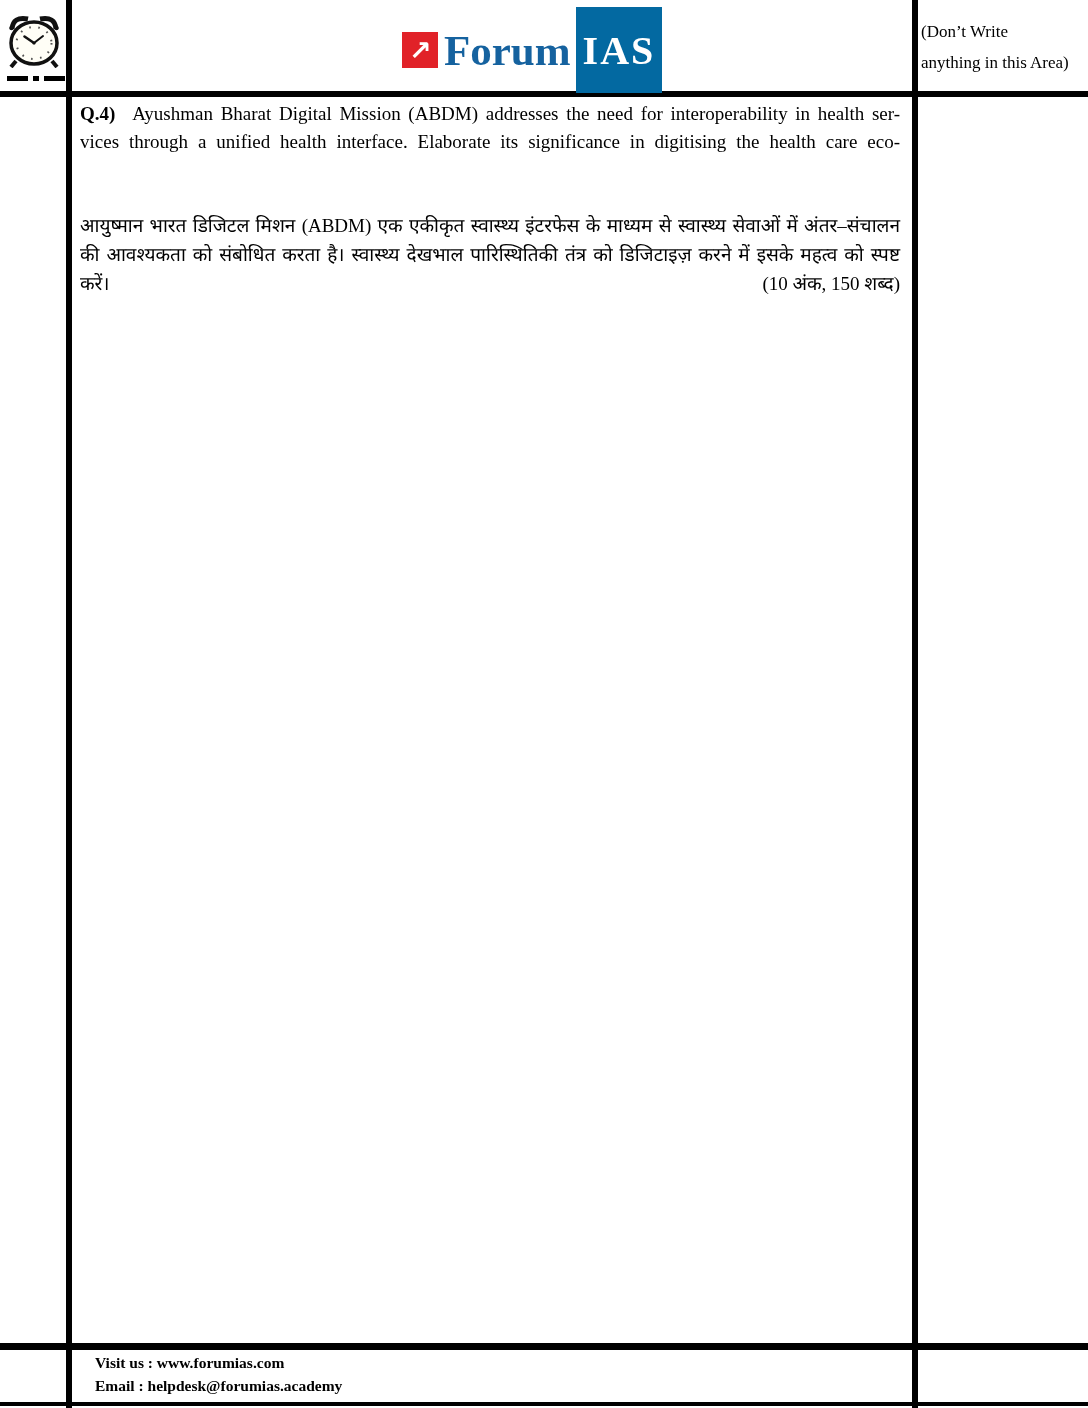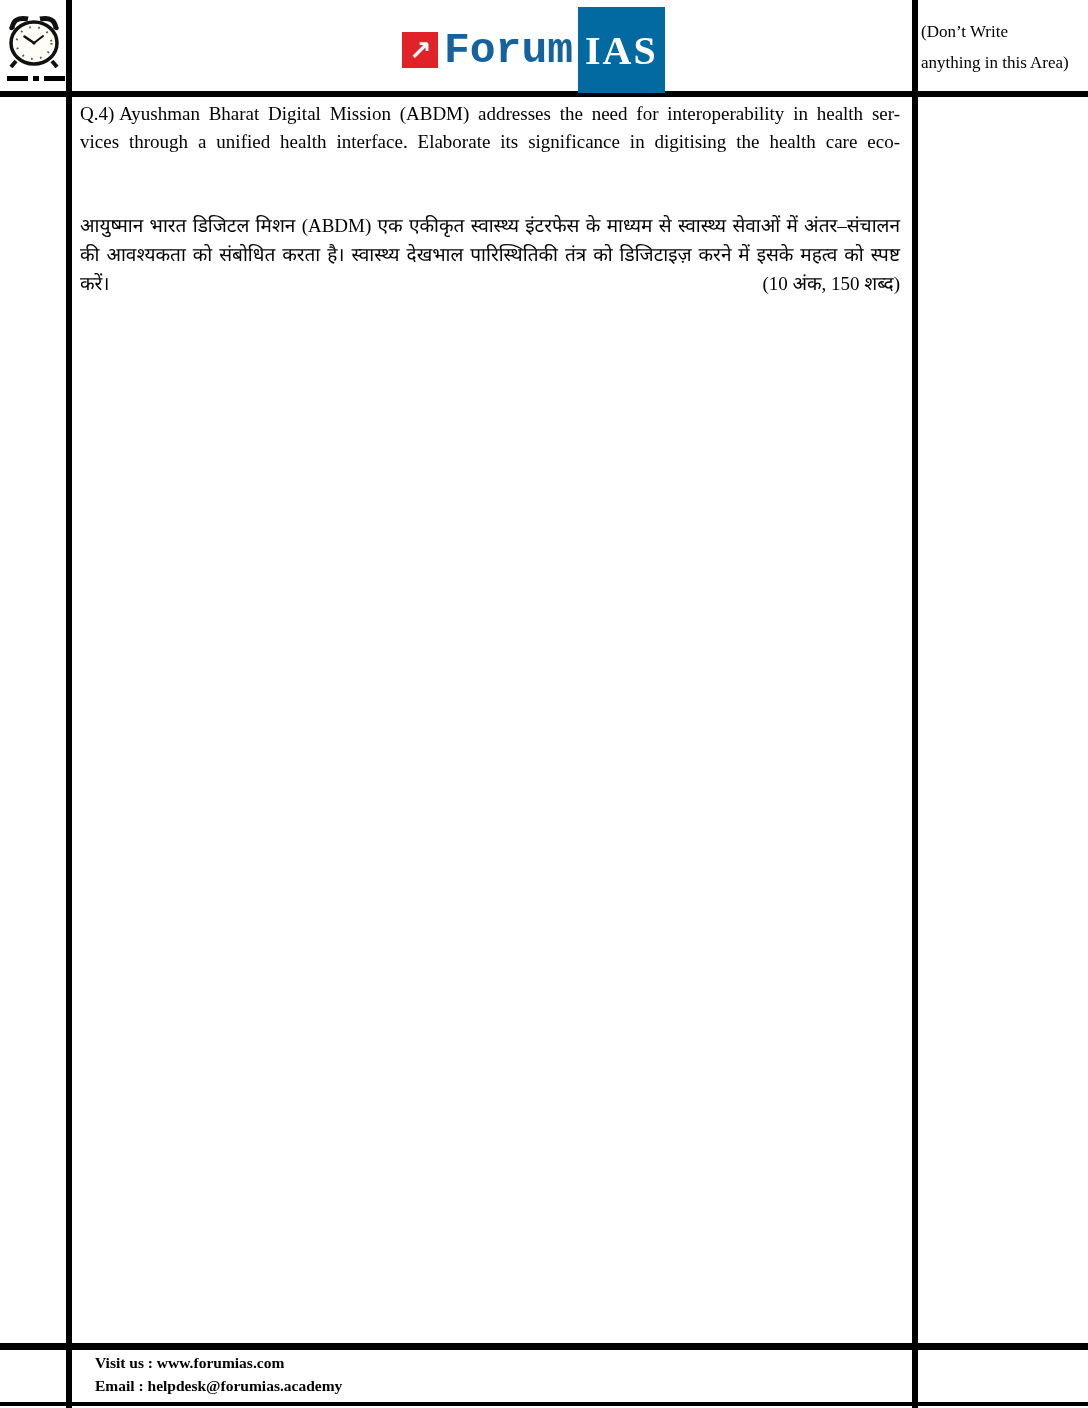--- a/index.html
+++ b/index.html
@@ -30,41 +30,41 @@
 
   
   .logo { position: absolute; left: 402px; top: 26px; height: 48px; display: flex; align-items: center; }
   .logo-arrow {
     width: 36px; height: 36px; background: #e12228; color: #fff;
     display: flex; align-items: center; justify-content: center;
     font-size: 27px; font-weight: bold; font-family: "DejaVu Sans", sans-serif;
   }
   .logo-forum {
     color: #15629f; font-weight: bold; font-size: 43px; letter-spacing: 0px;
-    margin: 0 5px 0 6px; font-family: Liberation Mono, monospace;
+    margin: 0 5px 0 6px; font-family: Liberation Serif, serif;
   }
   .logo-ias {
     background: #0369a1; color: #fff; font-weight: bold; font-size: 40px;
     height: 62px; display: flex; align-items: center; padding: 12px 7px;
     letter-spacing: 2px; font-family: "Liberation Serif", serif;
   }
 
   
   .dont-write {
     position: absolute; left: 921px; top: 16px; width: 164px;
     font-size: 17px; line-height: 31px;
   }
 
   
   .qblock { position: absolute; left: 80px; width: 820px; }
   .qblock.en { top: 100px; font-size: 19px; line-height: 28px; }
   .qblock.hi { top: 211px; font-size: 19px; line-height: 29px; }
   .jline { text-align: justify; text-align-last: justify; white-space: normal; }
   .lastline { display: flex; justify-content: space-between; }
-  .qnum { font-weight: normal; margin-right: 5px; }
+  .qnum { font-weight: bold; margin-right: 17px; }
 
   
   .footer {
     position: absolute; left: 95px; top: 1352px; width: 812px;
     display: flex; font-weight: bold; font-size: 15.5px; line-height: 22.5px;
   }
   .fcol.first { width: 536px; }
 </style>
 </head>
 <body>

